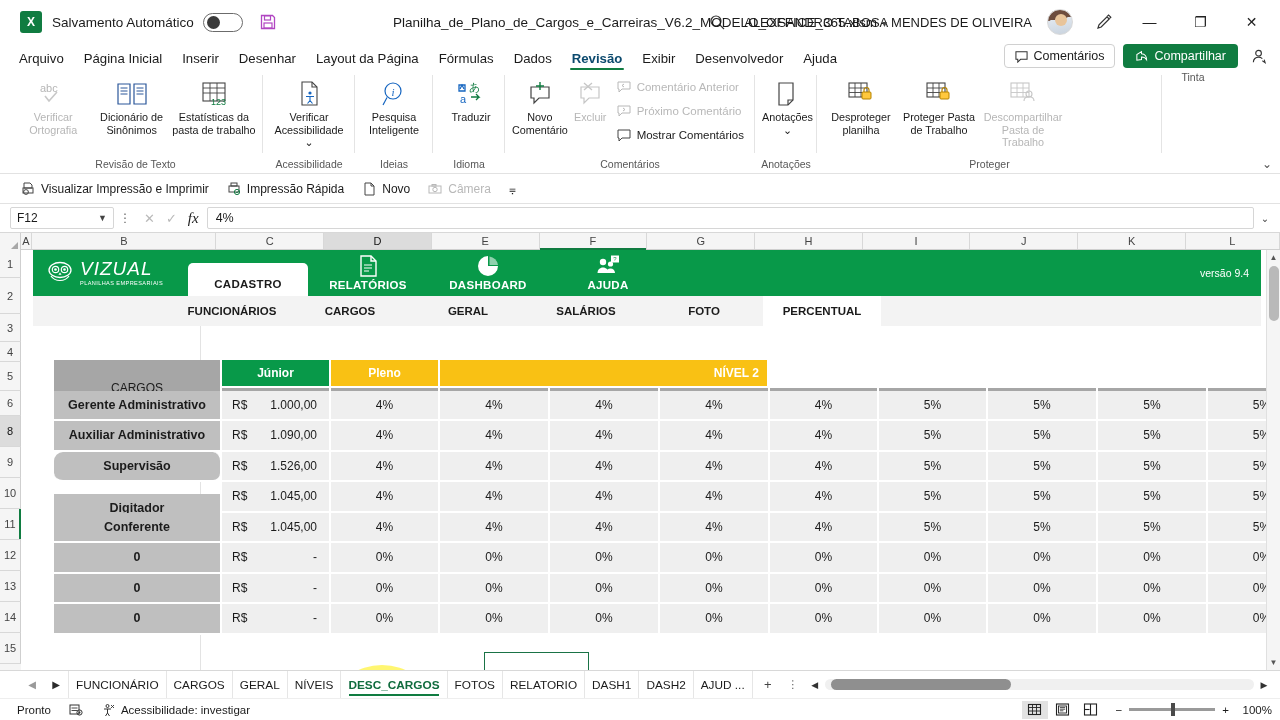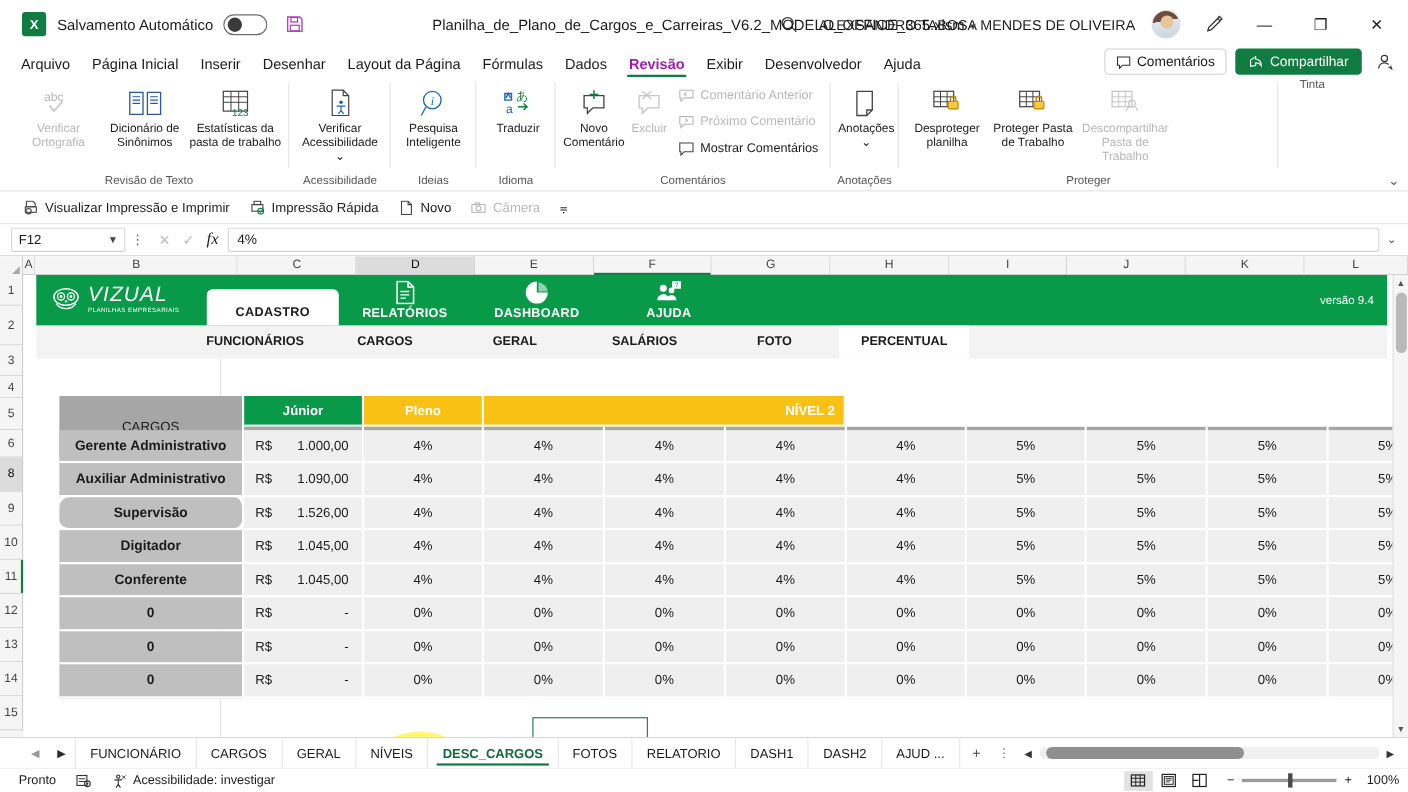--- a/index.html
+++ b/index.html
@@ -55,21 +55,21 @@
 
   
   .ribbon-tabs {
     height: 26px; display:flex; align-items:flex-end; padding-left: 10px;
     background:#fff; flex: none; position: relative; gap: 2px;
   }
   .rtab {
     font-size: 13.2px; color:#1b1b1b; padding: 1px 9px 4px 9px; white-space: nowrap;
     position: relative;
   }
-  .rtab.active { color:#a21caf; font-weight: 600; }
+  .rtab.active { color:#0c4a6e; font-weight: 600; }
   .rtab.active::after {
     content:""; position:absolute; left: 7px; right: 7px; bottom: 0;
     height: 2.5px; background: #107c41; border-radius: 2px;
   }
   .ribbon-right { margin-left:auto; display:flex; align-items:center; gap:8px; padding-right: 8px; padding-bottom:2px;}
   .comments-btn {
     border:1px solid #d0d0d0; border-radius: 4px; background:#fff;
     font-size: 12.5px; padding: 4px 10px; color:#1b1b1b; display:flex; align-items:center; gap:6px;
   }
   .share-btn {
@@ -241,21 +241,21 @@
 
   
   .sheetbar {
     height: 28px; display:flex; align-items:center; background:#fff;
     border-top: 1px solid #d8d8d8; flex:none; padding-left: 20px;
   }
   .navarrow { width: 24px; text-align:center; color:#9a9a9a; font-size: 10px; }
   .navarrow.on { color:#2b2b2b; }
   .stabs { display:flex; align-items:center; height:100%; }
   .stab {
-    font-size: 11.8px; color:#1b1b1b; padding: 0 13px; height:100%;
+    font-size: 11.8px; color:#1b1b1b; padding: 0 7px; height:100%;
     display:flex; align-items:center; border-left:1px solid #e6e6e6; position:relative;
   }
   .stab:last-child { border-right:1px solid #e6e6e6; }
   .stab.active { color:#0f6b3d; font-weight:bold; }
   .stab.active::after {
     content:""; position:absolute; left: 8px; right: 8px; bottom: 2px; height: 2px; background:#107c41;
   }
   .addsheet { width: 30px; text-align:center; color:#444; font-size: 13px; }
   .sdots { width: 20px; text-align:center; color:#666; font-size:11px; }
   .hscroll {
@@ -777,21 +777,21 @@
               <div class="tc" style="width: 110px; height: 30.5px;">4%</div>
               <div class="tc" style="width: 110px; height: 30.5px;">4%</div>
               <div class="tc" style="width: 110px; height: 30.5px;">4%</div>
               <div class="tc" style="width: 109px; height: 30.5px;">4%</div>
               <div class="tc" style="width: 109px; height: 30.5px;">5%</div>
               <div class="tc" style="width: 110px; height: 30.5px;">5%</div>
               <div class="tc" style="width: 110px; height: 30.5px;">5%</div>
               <div class="tc" style="width: 109px; height: 30.5px;">5%</div>
             </div>
             <div class="trow">
-              <div class="tc name" style="width: 168px; height: 30.5px;">Digitador</div>
+              <div class="tc name" style="width: 168px; height: 30.5px; margin-top: 12px;">Digitador</div>
               <div class="tc money" style="width: 109px; height: 30.5px;">
                 <span class="cur">R$</span>
                 <span>1.045,00</span>
               </div>
               <div class="tc" style="width: 109px; height: 30.5px;">4%</div>
               <div class="tc" style="width: 110px; height: 30.5px;">4%</div>
               <div class="tc" style="width: 110px; height: 30.5px;">4%</div>
               <div class="tc" style="width: 110px; height: 30.5px;">4%</div>
               <div class="tc" style="width: 109px; height: 30.5px;">4%</div>
               <div class="tc" style="width: 109px; height: 30.5px;">5%</div>

